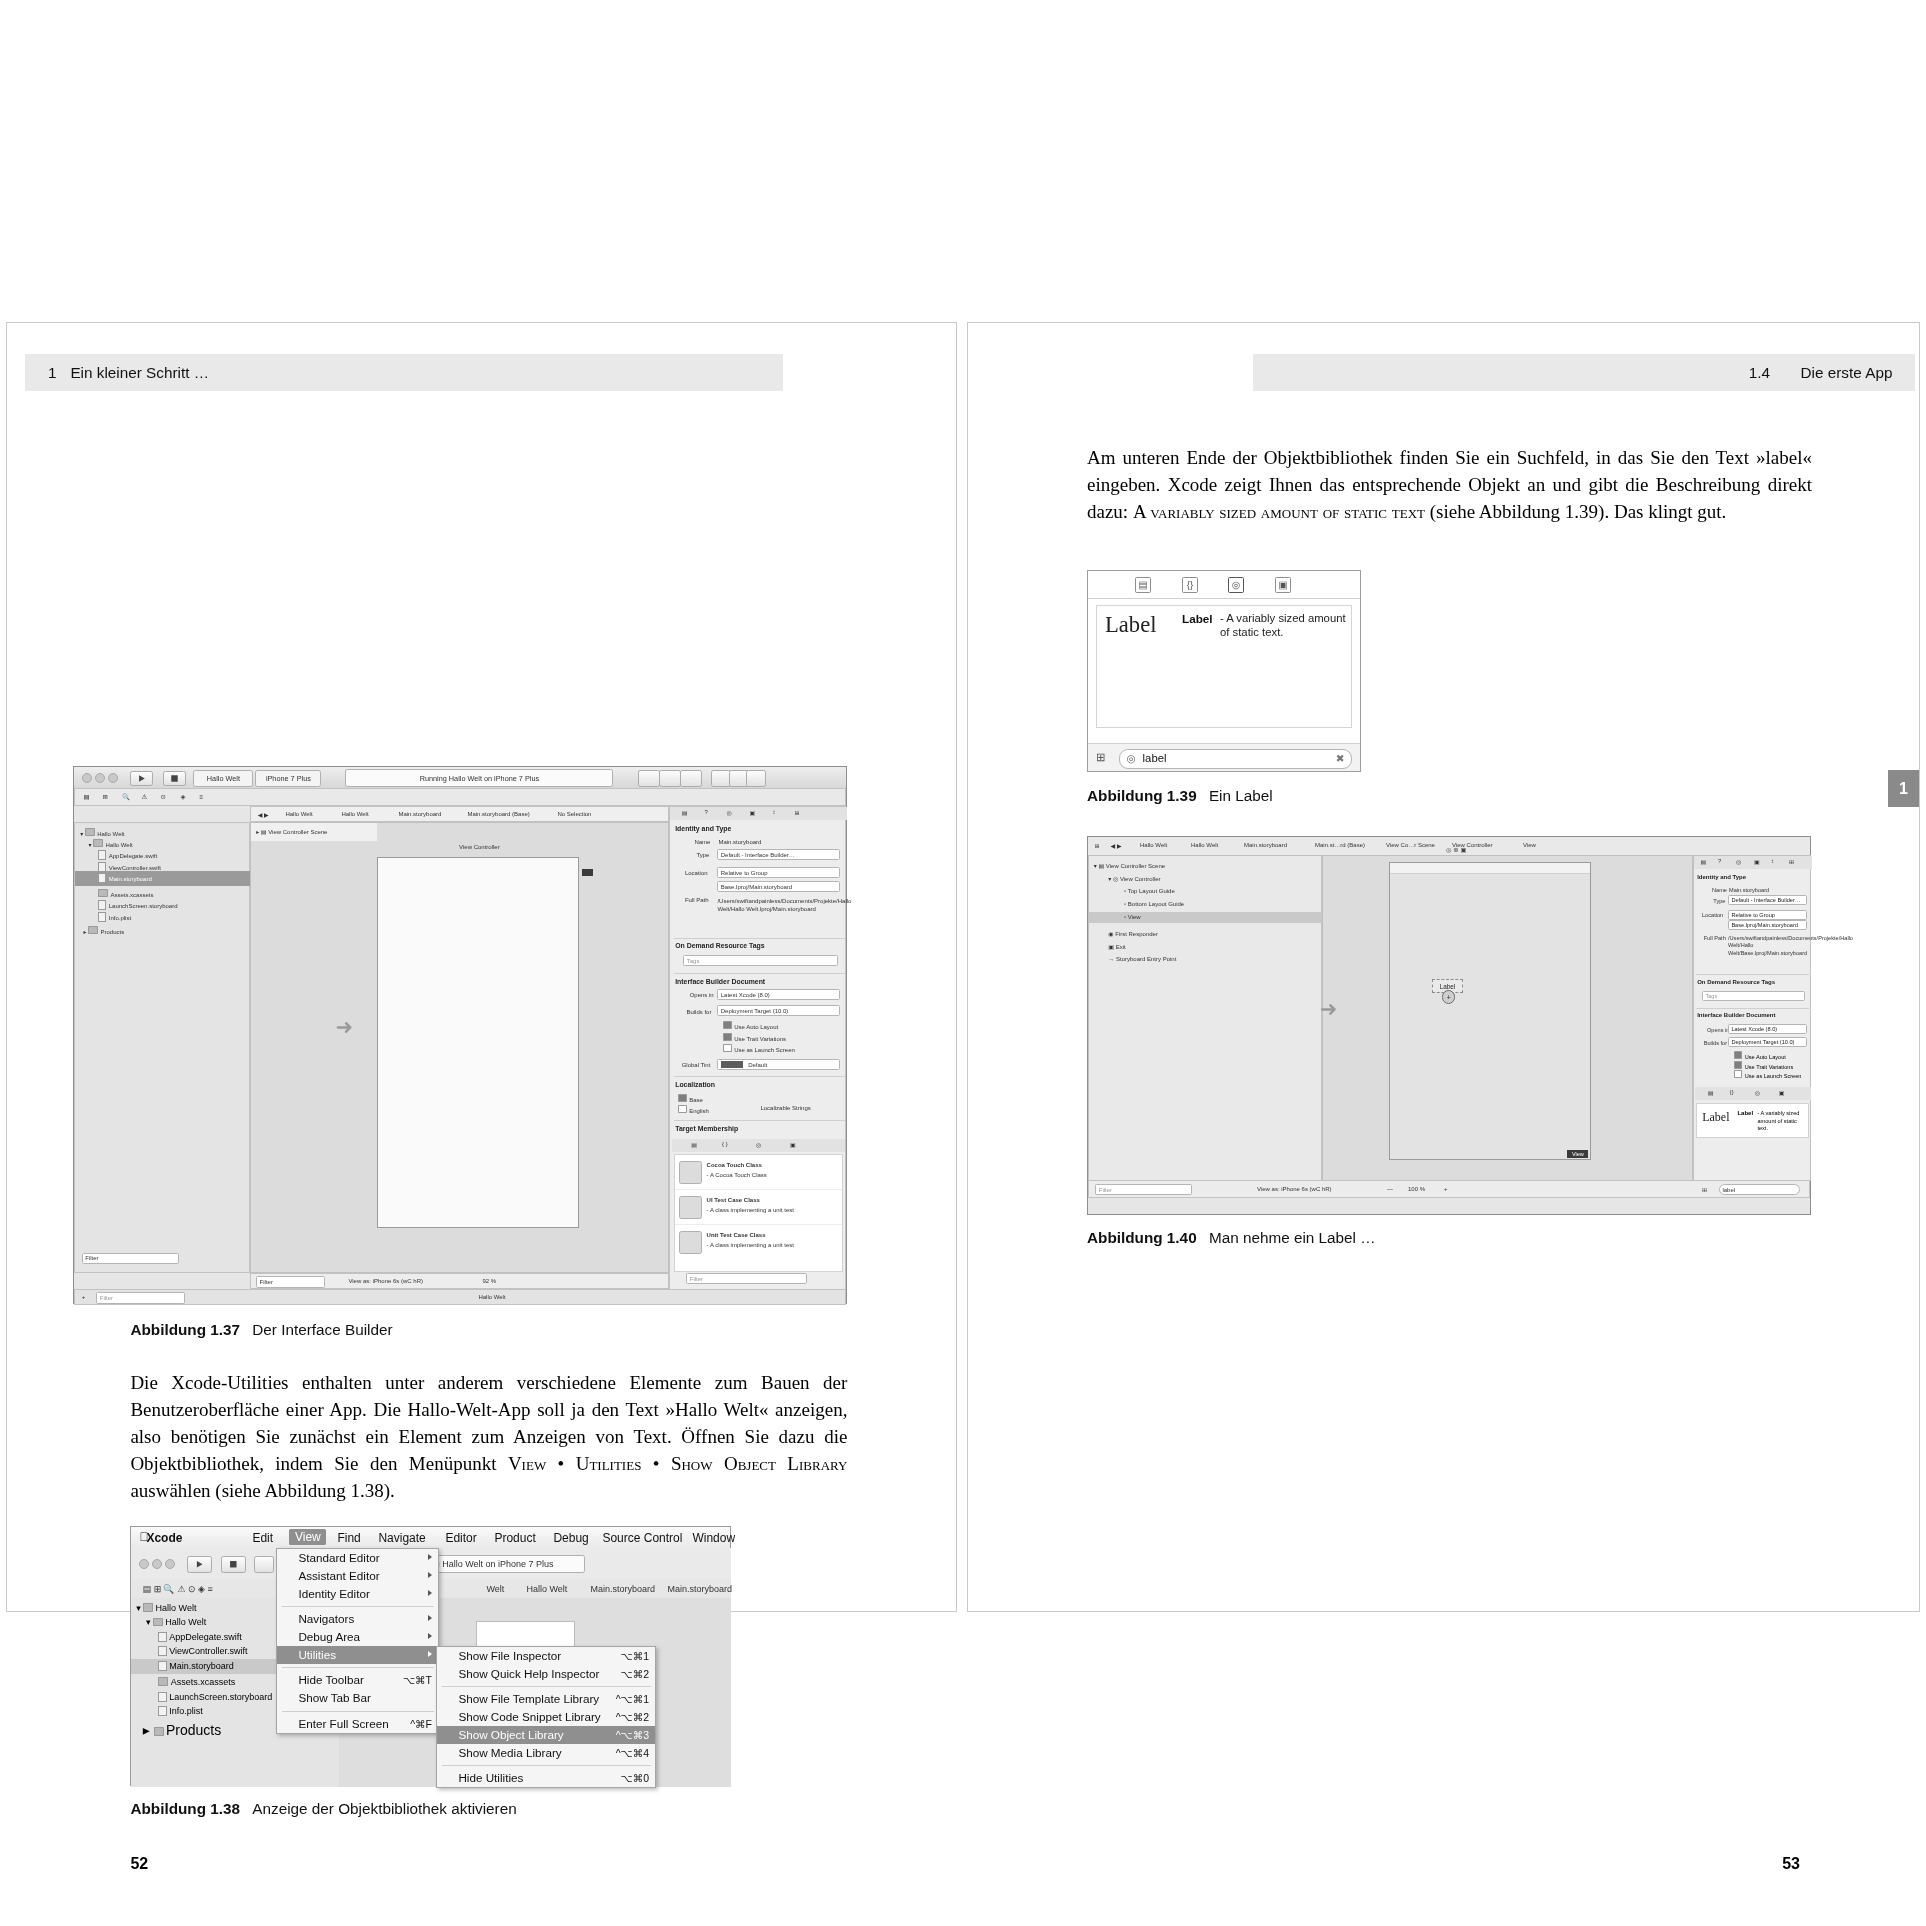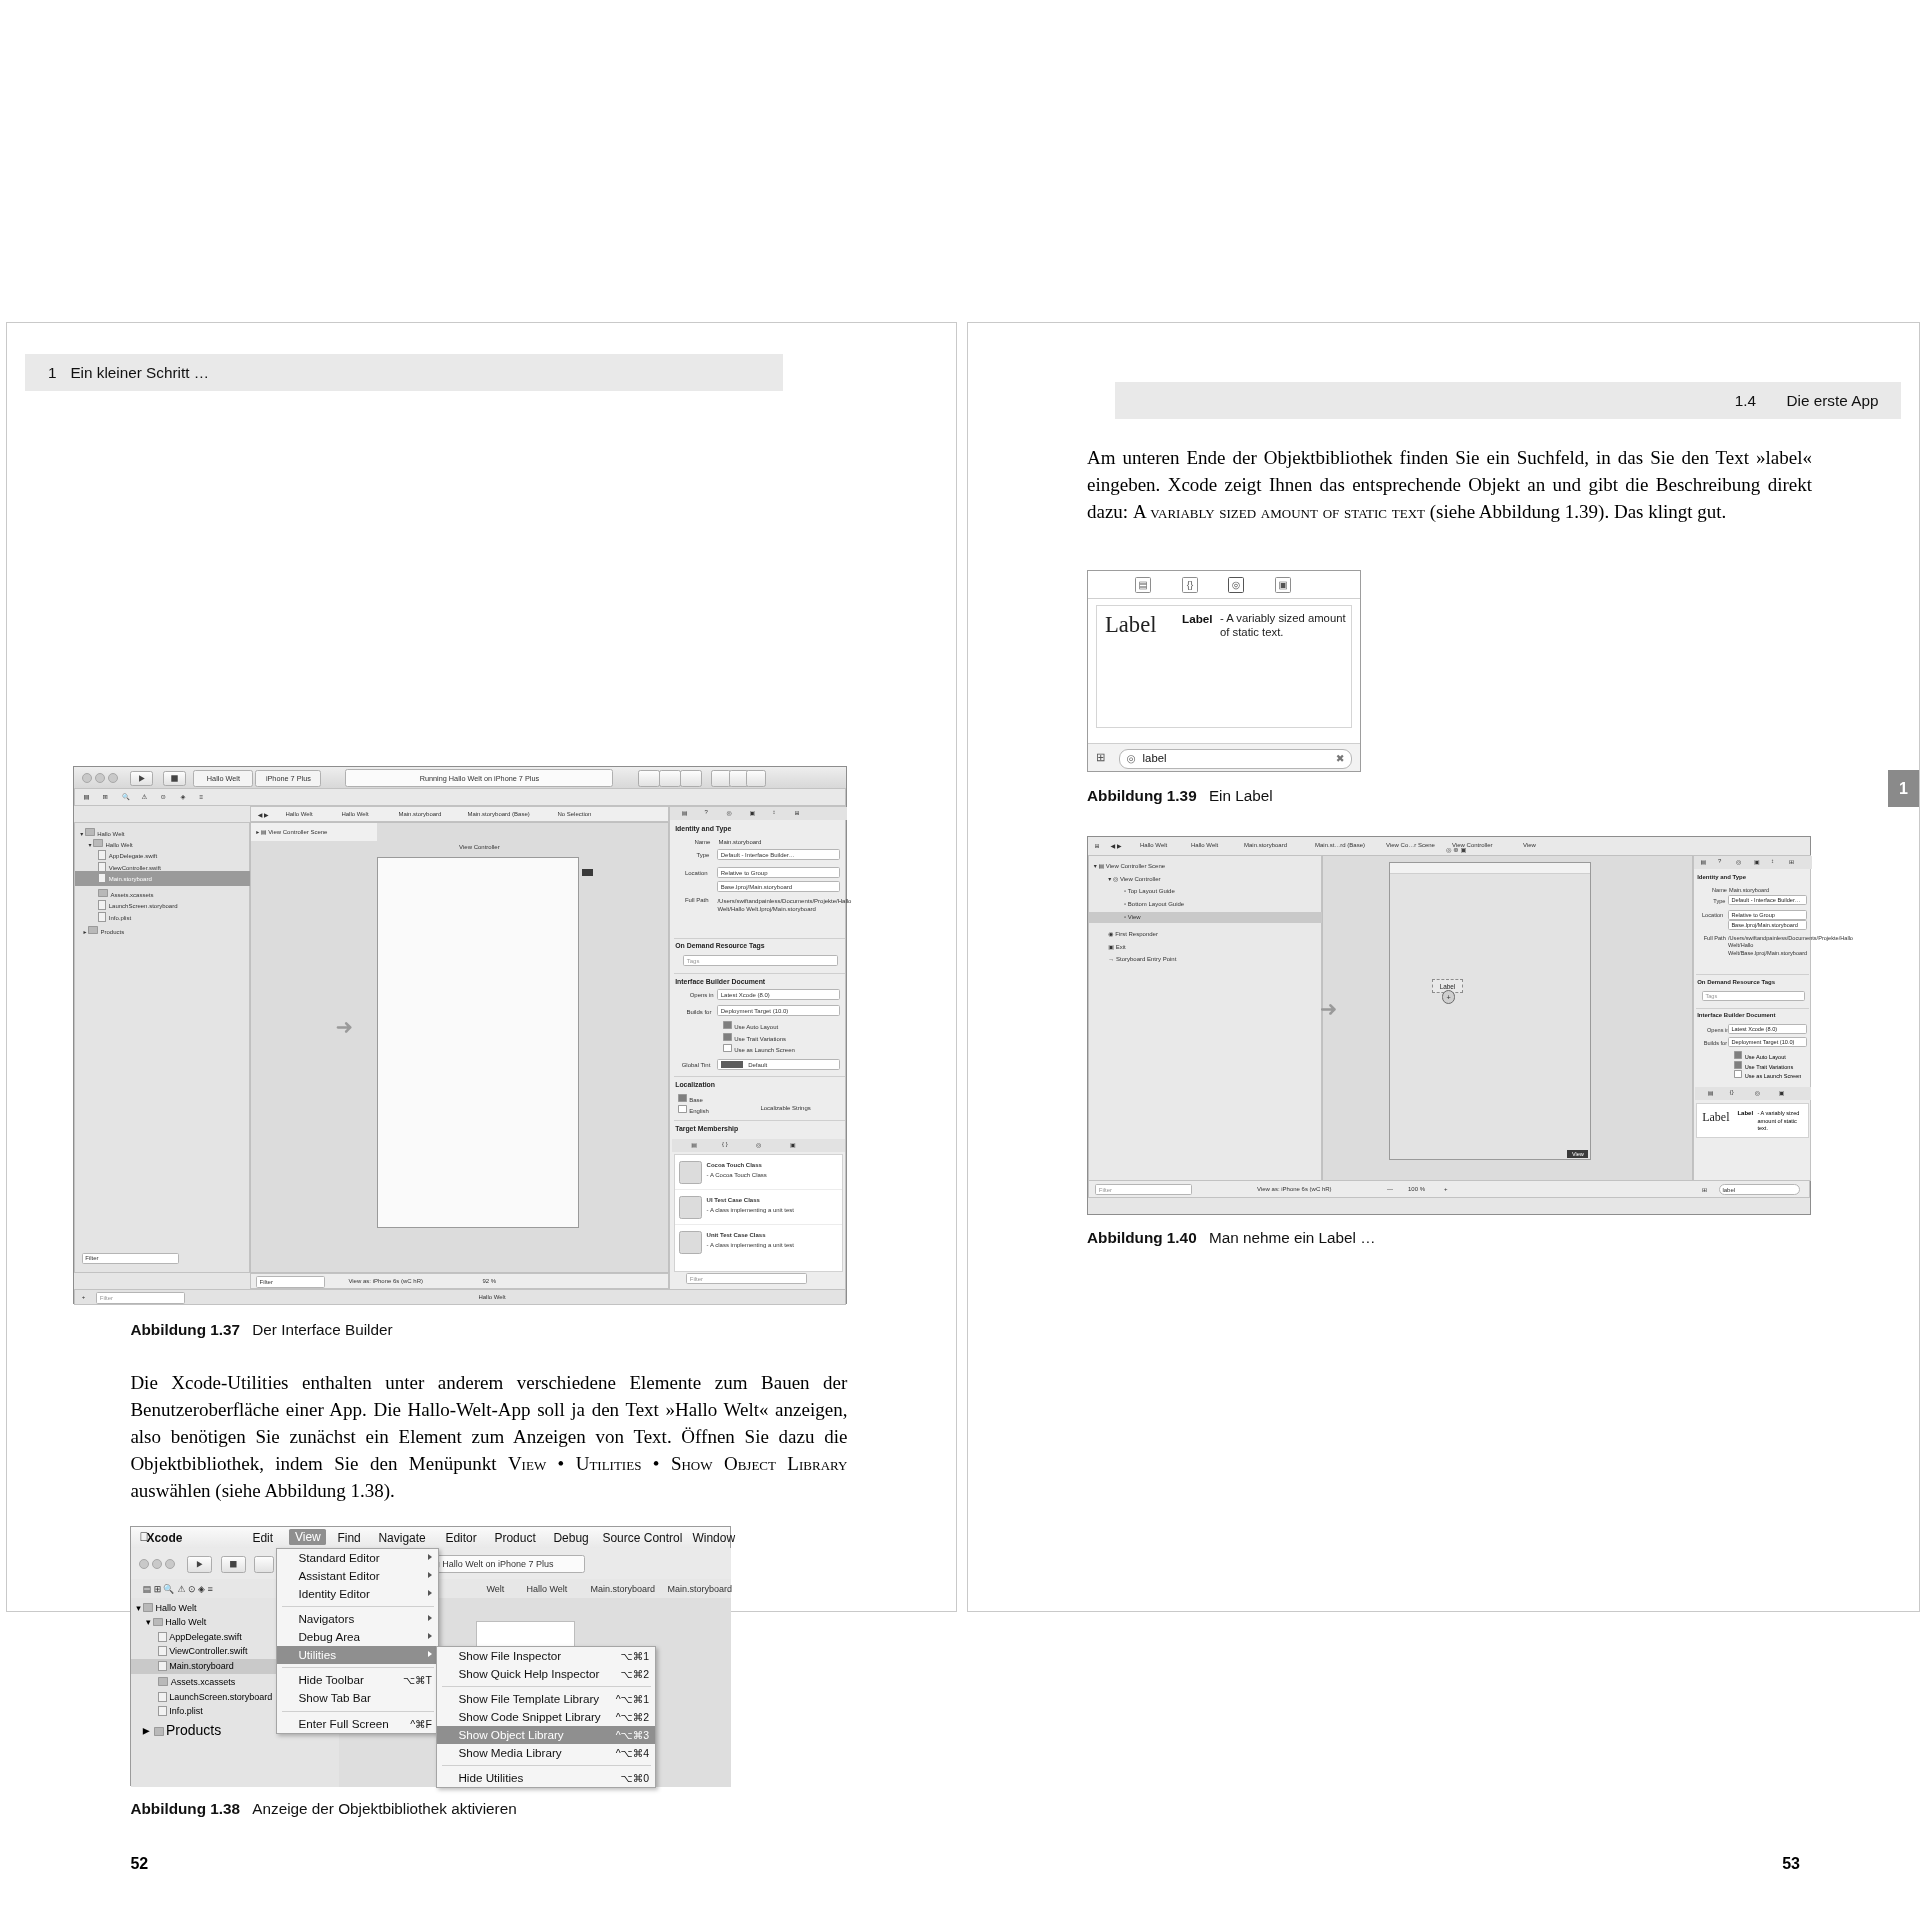--- a/index.html
+++ b/index.html
@@ -373,21 +373,21 @@
     <div class="caption" style="position:absolute;left:123px;top:1477px;">
       <b>Abbildung 1.38</b>
       <span style="margin-left:8px;">Anzeige der Objektbibliothek aktivieren</span>
     </div>
 
     <div class="folio" style="position:absolute;left:123px;top:1532px;">52</div>
   </div>
 
   <div class="page right">
 
-    <div class="runhead" style="right:18px;top:31px;width:786px;margin-top:28px;">
+    <div class="runhead" style="right:4px;top:31px;width:662px;">
       <span class="txt num" style="right:145px;">1.4</span>
       <span class="txt" style="right:22.6px;">Die erste App</span>
     </div>
 
     <div class="chaptag">1</div>
 
     <p class="body-text" style="position:absolute;left:119px;top:121px;width:725px;margin:0;">
       <span>Am unteren Ende der Objektbibliothek finden Sie ein Suchfeld, in das Sie den Text »label« eingeben. Xcode zeigt Ihnen das entsprechende Objekt an und gibt die Beschreibung direkt dazu: </span><span class="sc">A variably sized amount of static text</span><span> (siehe Abbildung 1.39). Das klingt gut.</span>
     </p>
 

